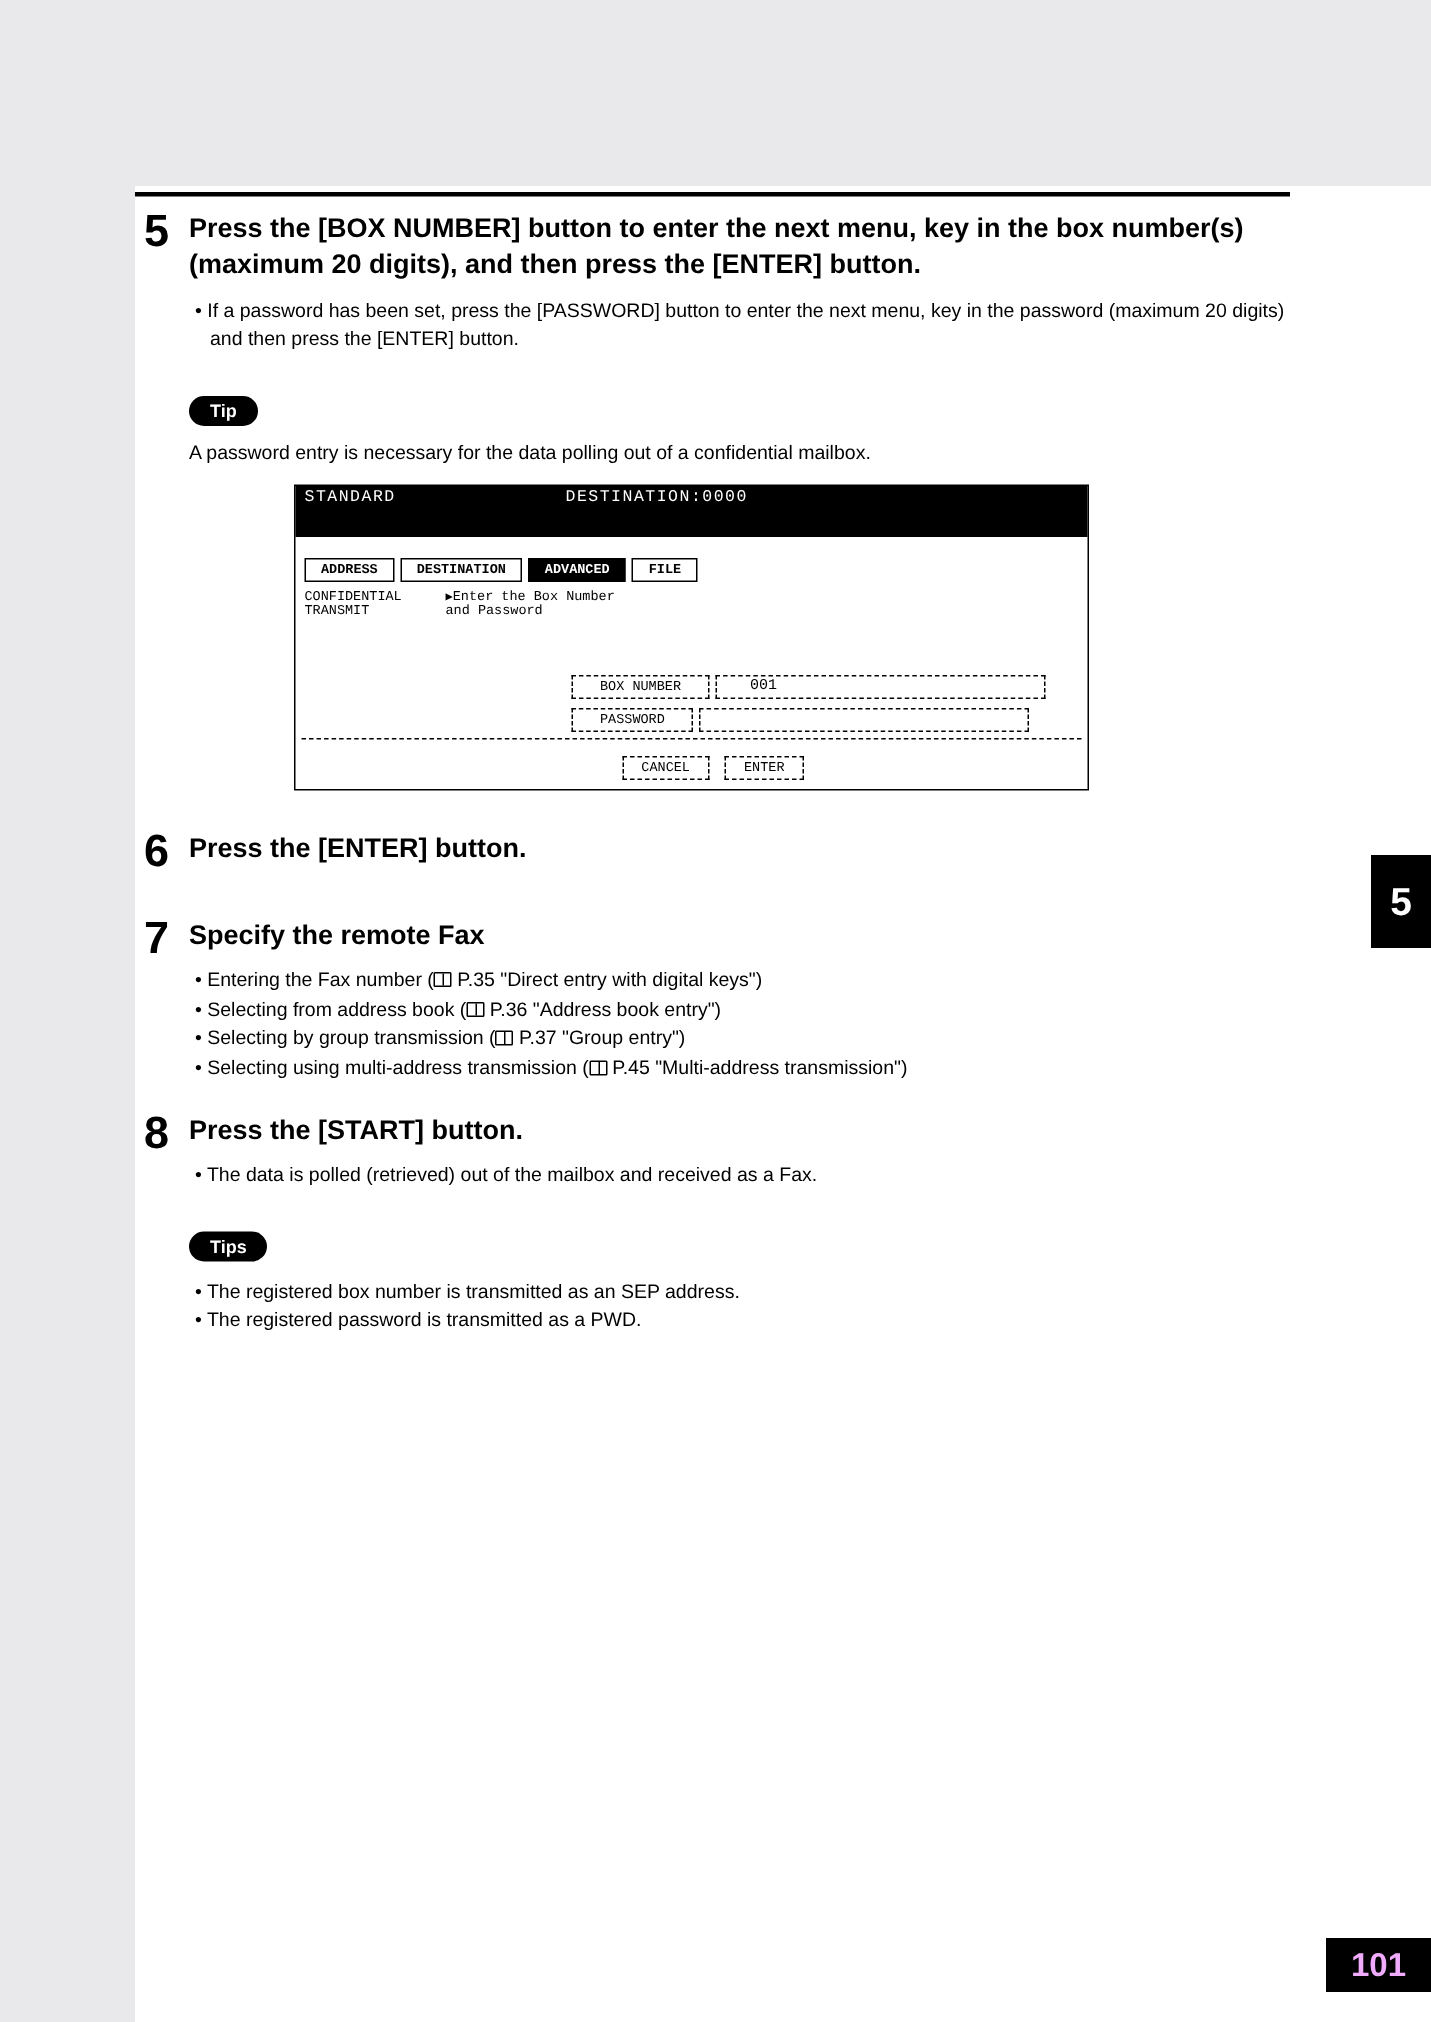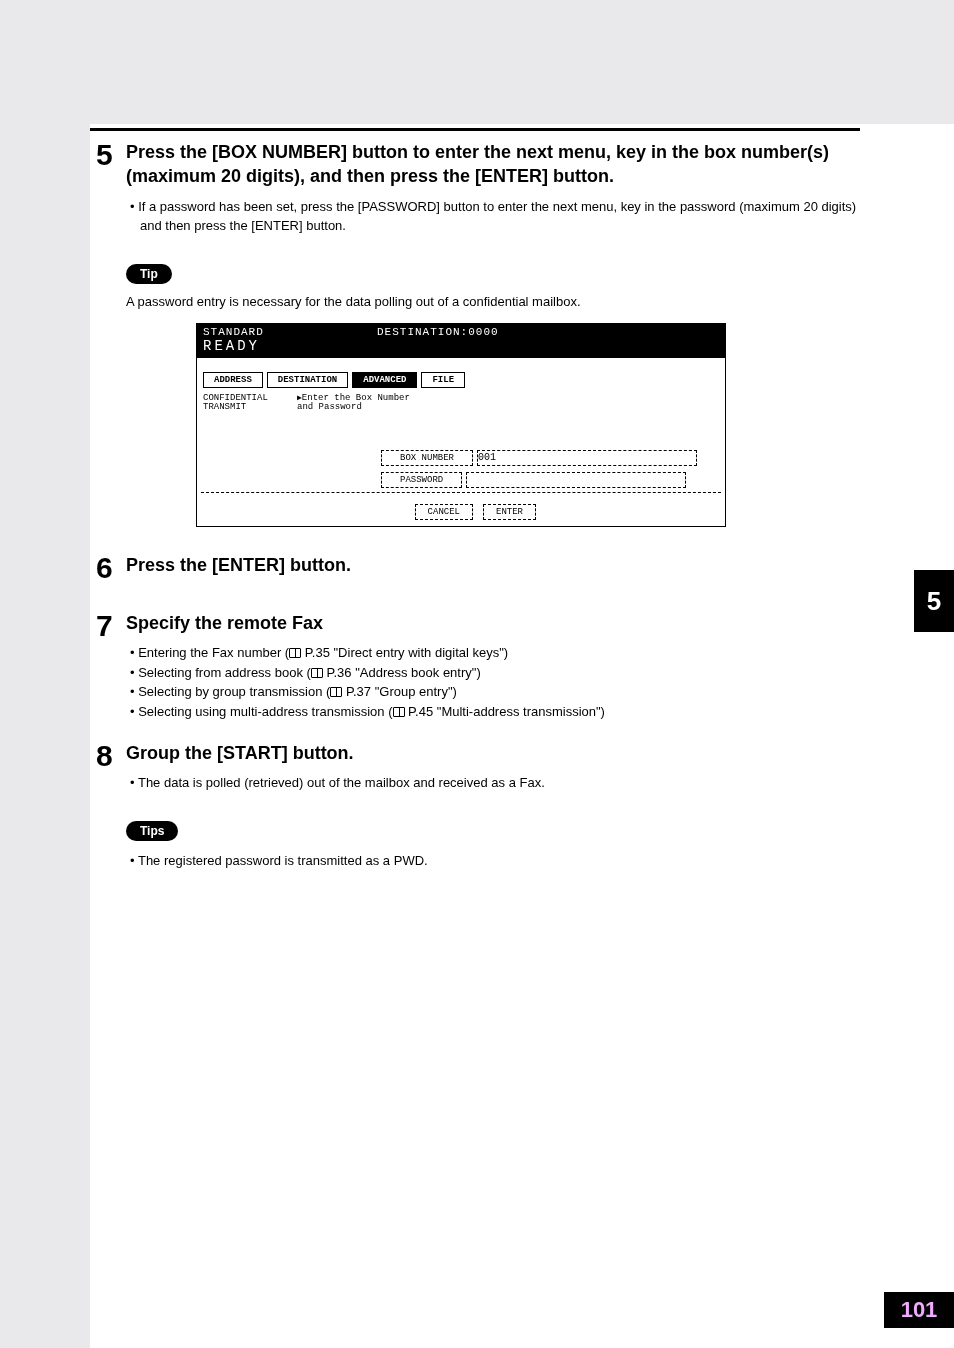--- a/index.html
+++ b/index.html
@@ -33,21 +33,21 @@
   .lcd-tabs { position: absolute; top: 48px; left: 6px; display: flex; gap: 4px; }
   .lcd-tab { border: 1px solid #000; font-size: 9px; font-weight: bold; padding: 2px 10px; letter-spacing: 0; }
   .lcd-tab.active { background: #000; color: #fff; }
   .lcd-sub { position: absolute; top: 70px; left: 6px; font-size: 9px; line-height: 1.1; }
   .lcd-sub2 { position: absolute; top: 70px; left: 100px; font-size: 9px; line-height: 1.1; }
   .lcd-sub2::before { content: "▶"; font-size: 8px; }
   .lcd-row { position: absolute; left: 184px; display: flex; align-items: center; }
   .lcd-row1 { top: 126px; }
   .lcd-row2 { top: 148px; }
   .lcd-btn { border: 1px dashed #000; font-size: 9px; padding: 2px 18px; margin-right: 4px; }
-  .lcd-field { border: 1px dashed #000; width: 220px; height: 16px; font-size: 10px; padding: 1px 0; }
+  .lcd-field { border: 1px dashed #000; width: 220px; height: 16px; font-size: 10px; padding: 1px 22px; }
   .lcd-divider { position: absolute; top: 168px; left: 4px; right: 4px; border-top: 1px dashed #000; }
   .lcd-bottom { position: absolute; top: 180px; right: 185px; display: flex; gap: 6px; }
   .lcd-bottom .lcd-btn { padding: 2px 12px; }
 
   .cross-ref { font-family: sans-serif; }
   .book-icon { display: inline-block; width: 12px; height: 10px; border: 1px solid #000; border-radius: 1px;
                position: relative; vertical-align: -1px; }
   .book-icon::after { content: ""; position: absolute; left: 50%; top: 0; bottom: 0; width: 1px; background: #000; }
 
   .side-tab { position: absolute; right: 0; top: 570px; width: 40px; height: 62px; background: #000; color: #fff;
@@ -78,21 +78,20 @@
       </div>
     </div>
 
     <div class="tip-pill">Tip</div>
     <div class="tip-text">A password entry is necessary for the data polling out of a confidential mailbox.</div>
 
     
     <div class="lcd">
       <div class="lcd-header">
         <div class="l1">STANDARD</div>
-        <div class="l2">READY</div>
         <div class="dest">DESTINATION:0000</div>
       </div>
       <div class="lcd-tabs">
         <div class="lcd-tab">ADDRESS</div>
         <div class="lcd-tab">DESTINATION</div>
         <div class="lcd-tab active">ADVANCED</div>
         <div class="lcd-tab">FILE</div>
       </div>
       <div class="lcd-sub" style="white-space:pre;">CONFIDENTIAL
 TRANSMIT</div>
@@ -130,27 +129,28 @@
         <div class="step-text"><span>Selecting from address book (</span><span class="book-icon"></span><span class="cross-ref"> P.36 "Address book entry")</span></div>
         <div class="step-text"><span>Selecting by group transmission (</span><span class="book-icon"></span><span class="cross-ref"> P.37 "Group entry")</span></div>
         <div class="step-text"><span>Selecting using multi-address transmission (</span><span class="book-icon"></span><span class="cross-ref"> P.45 "Multi-address transmission")</span></div>
       </div>
     </div>
 
     
     <div class="step">
       <div class="step-num">8</div>
       <div class="step-body">
-        <div class="step-title">Group the [START] button.</div>
+        <div class="step-title">Press the [START] button.</div>
         <div class="step-text">The data is polled (retrieved) out of the mailbox and received as a Fax.</div>
       </div>
     </div>
 
     <div class="tip-pill">Tips</div>
     <div class="sub-list">
+      <div class="step-text">The registered box number is transmitted as an SEP address.</div>
       <div class="step-text">The registered password is transmitted as a PWD.</div>
     </div>
 
   </div>
 
   <div class="side-tab">5</div>
   <div class="page-num-box">101</div>
 </div>
 
 </body></html>

